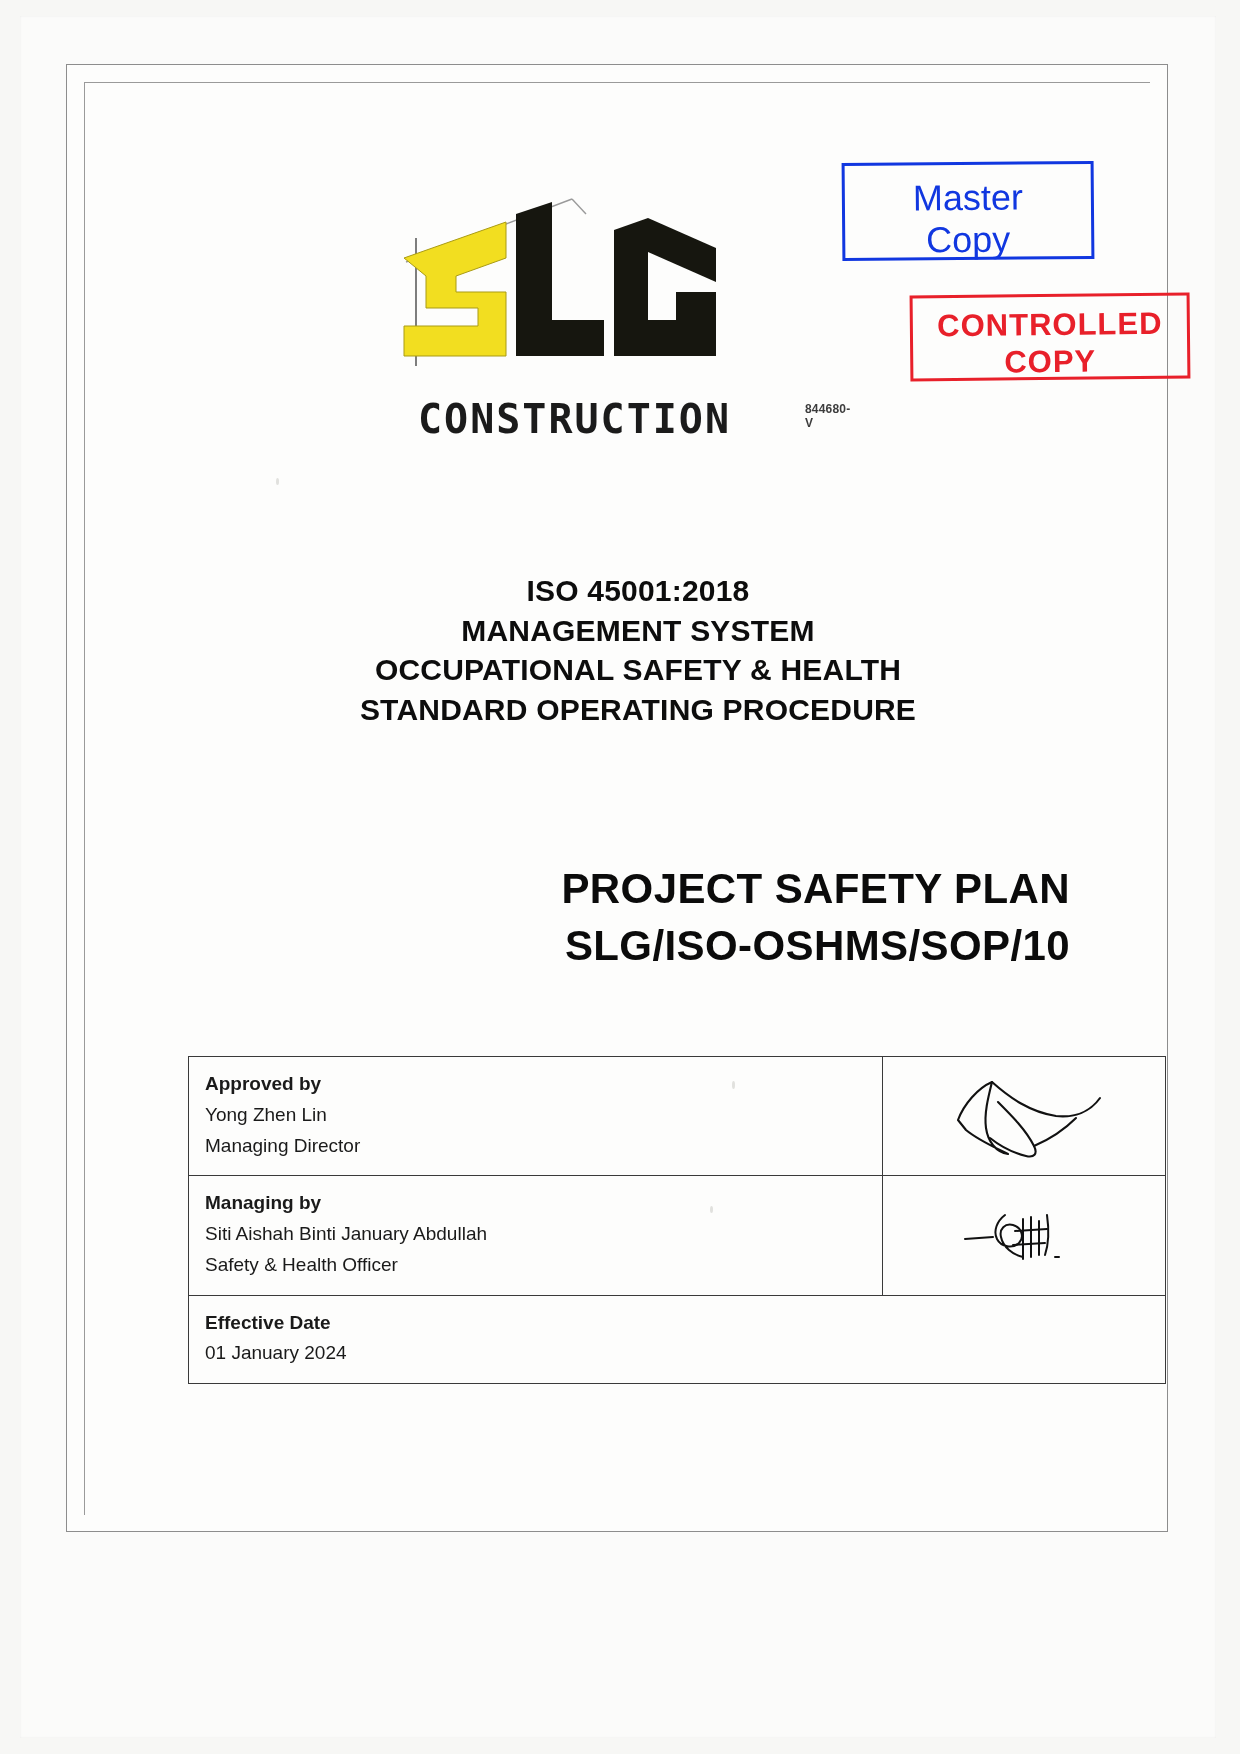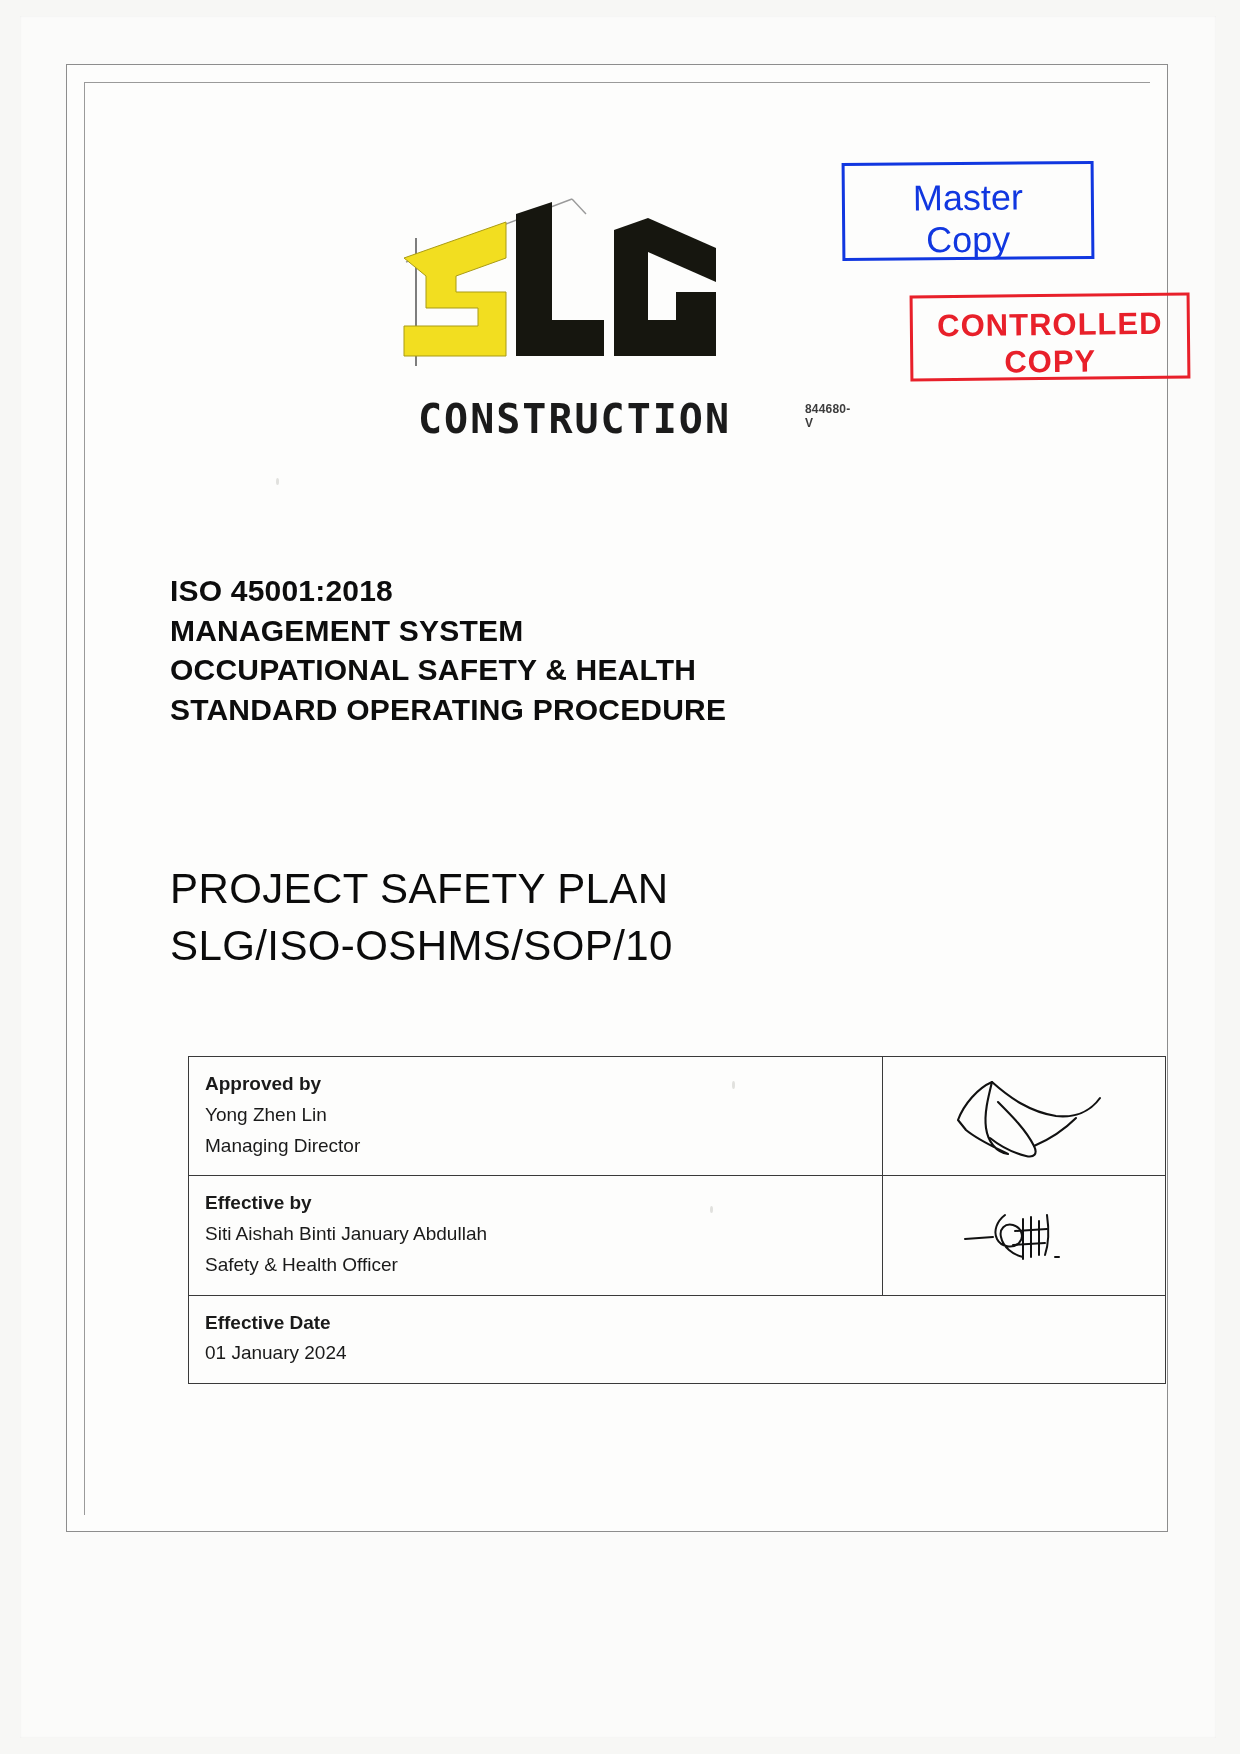--- a/index.html
+++ b/index.html
@@ -125,38 +125,38 @@
     padding-top: 10px;
     box-sizing: border-box;
     letter-spacing: 1px;
     font-family: "Liberation Sans", sans-serif;
     transform: rotate(-0.6deg);
   }
 
   
   .iso-heading {
     position: absolute;
-    left: 150px;
+    left: 168px;
     top: 555px;
     width: 900px;
-    text-align: left;
+    text-align: center;
     font-size: 30px;
     font-weight: 700;
     line-height: 1.32;
     color: #0d0d0d;
     letter-spacing: 0.2px;
   }
   .main-title {
     position: absolute;
     left: 150px;
     top: 845px;
     width: 900px;
-    text-align: left;
+    text-align: right;
     font-size: 42px;
-    font-weight: 400;
+    font-weight: 700;
     line-height: 1.35;
     color: #0b0b0b;
     letter-spacing: 0.4px;
   }
 
   
   .sig-table {
     position: absolute;
     left: 168px;
     top: 1040px;
@@ -277,21 +277,21 @@
                 <path d="M64 34 C78 48, 92 62, 100 78 C104 86, 100 90, 92 88 C80 85, 66 78, 56 70"></path>
                 <path d="M100 78 C114 72, 130 62, 142 50"></path>
               </g>
             </svg>
           </td>
         </tr>
 
 
         <tr>
           <td>
-            <span class="role-label">Effective by</span>
+            <span class="role-label">Managing by</span>
             <span class="role-name">Siti Aishah Binti January Abdullah</span>
             <span class="role-title">Safety &amp; Health Officer</span>
           </td>
           <td class="sign-col">
             <svg class="sig-svg" width="150" height="80" viewBox="0 0 150 80" xmlns="http://www.w3.org/2000/svg">
               <g fill="none" stroke="#111111" stroke-width="2" stroke-linecap="round" stroke-linejoin="round">
                 <path d="M16 44 L44 42"></path>
                 <path d="M56 20 C48 26, 44 36, 48 44 C52 52, 64 54, 70 48 C76 42, 72 32, 64 30 C56 28, 50 34, 52 42 C54 52, 64 60, 74 62"></path>
                 <path d="M74 24 L74 64"></path>
                 <path d="M82 22 L82 62"></path>

